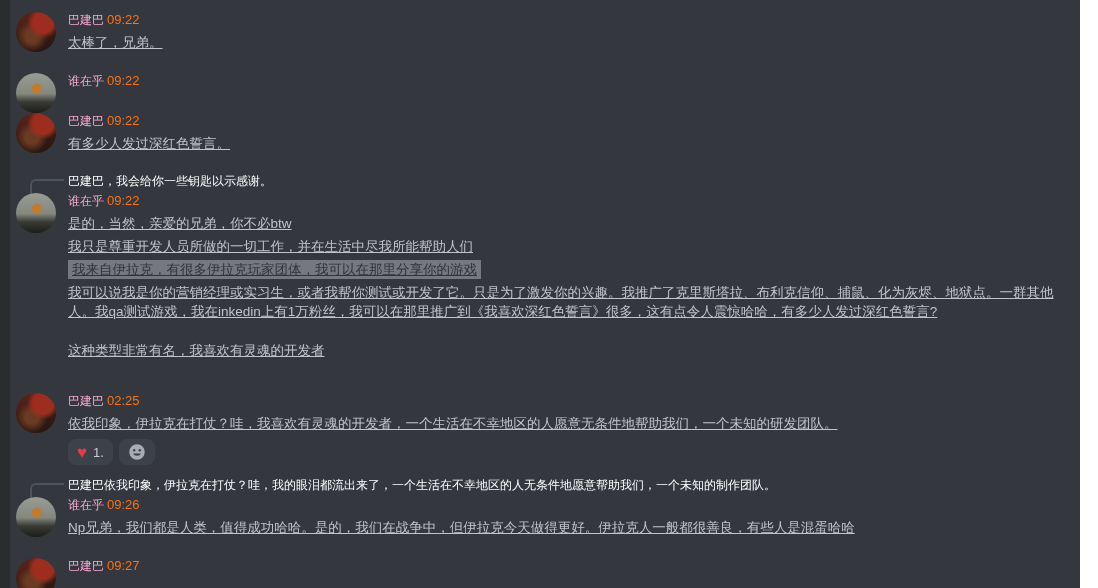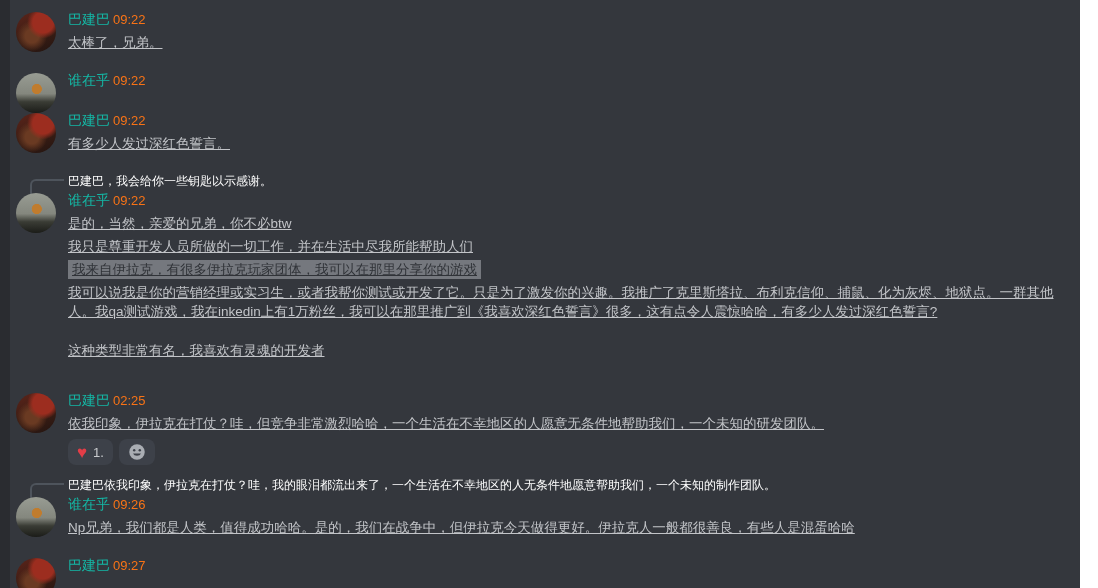--- a/index.html
+++ b/index.html
@@ -65,21 +65,21 @@
   .reply-row {
     position: relative;
     height: 20px; line-height: 20px;
     white-space: nowrap; overflow: hidden;
     margin-bottom: 1px;
     cursor: pointer;
   }
   .reply-text { font-size: 12px; color: #ffffff; }
 
   .msg-header { line-height: 18px; }
-  .username { font-size: 14px; color: #14b8a6; cursor: pointer; }
+  .username { font-size: 12px; color: #f9a8d4; cursor: pointer; }
   .timestamp { font-size: 13px; color: #f97316; margin-left: 3px; }
 
   .msg-line {
     font-size: 13.5px; line-height: 19px;
     color: #c2c4c8;
     margin-top: 4px;
     text-decoration: underline;
   }
   .msg-line.selected {
     display: table;
@@ -162,21 +162,21 @@
     <div class="reactions" hidden=""></div>
   </div>
 
   <div class="message">
 
     <div class="avatar red"></div>
     <div class="msg-header">
       <span class="username">巴建巴</span><span class="timestamp">02:25</span>
     </div>
     <div class="msg-body">
-            <div class="msg-line">依我印象，伊拉克在打仗？哇，但竞争非常激烈哈哈，一个生活在不幸地区的人愿意无条件地帮助我们，一个未知的研发团队。</div>
+            <div class="msg-line">依我印象，伊拉克在打仗？哇，我喜欢有灵魂的开发者，一个生活在不幸地区的人愿意无条件地帮助我们，一个未知的研发团队。</div>
           </div>
     <div class="reactions">
             <div class="reaction-chip">
               <span class="heart-glyph">♥</span>
               <span class="reaction-count">1.</span>
             </div>
             <div class="reaction-chip">
               <svg class="smiley" width="18" height="18" viewBox="0 0 20 20">
                 <circle cx="10" cy="10" r="8.6" fill="#a9adb3"></circle>
                 <circle cx="6.9" cy="8" r="1.35" fill="#3d4149"></circle>

